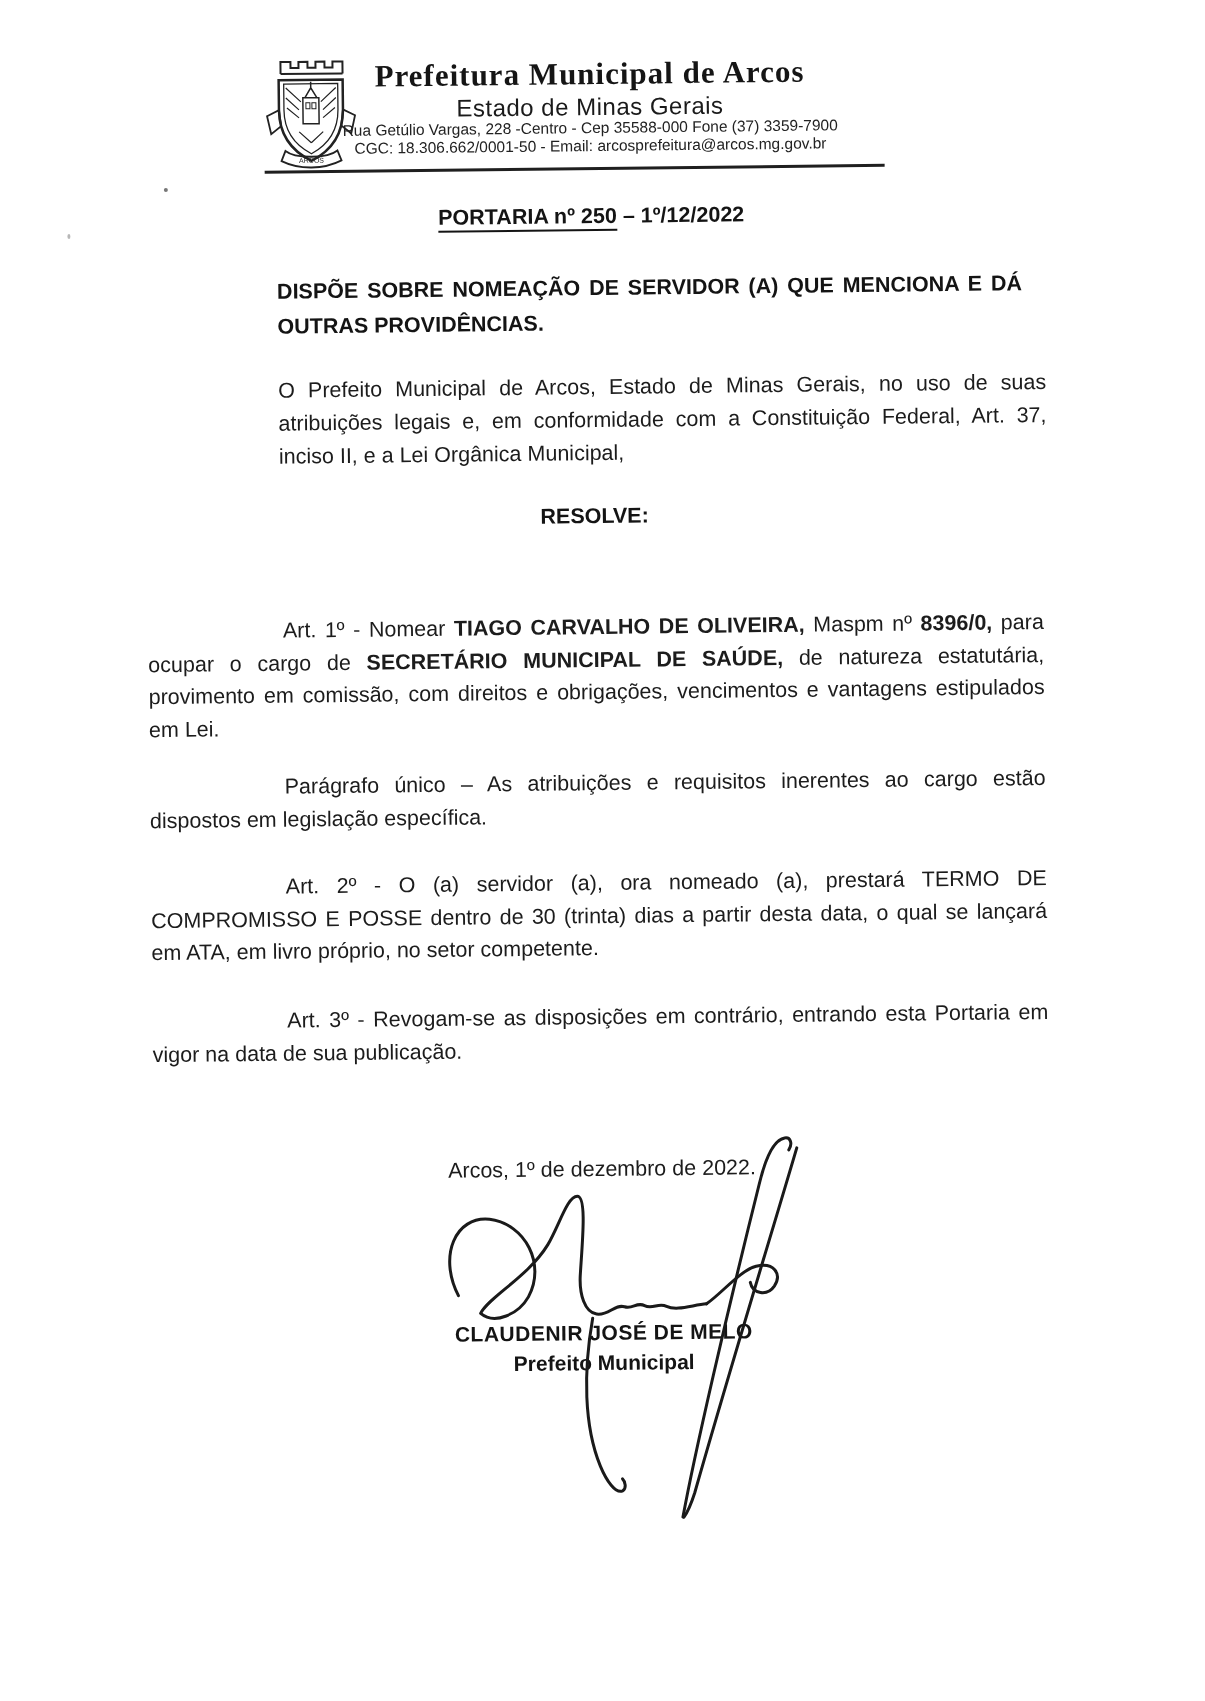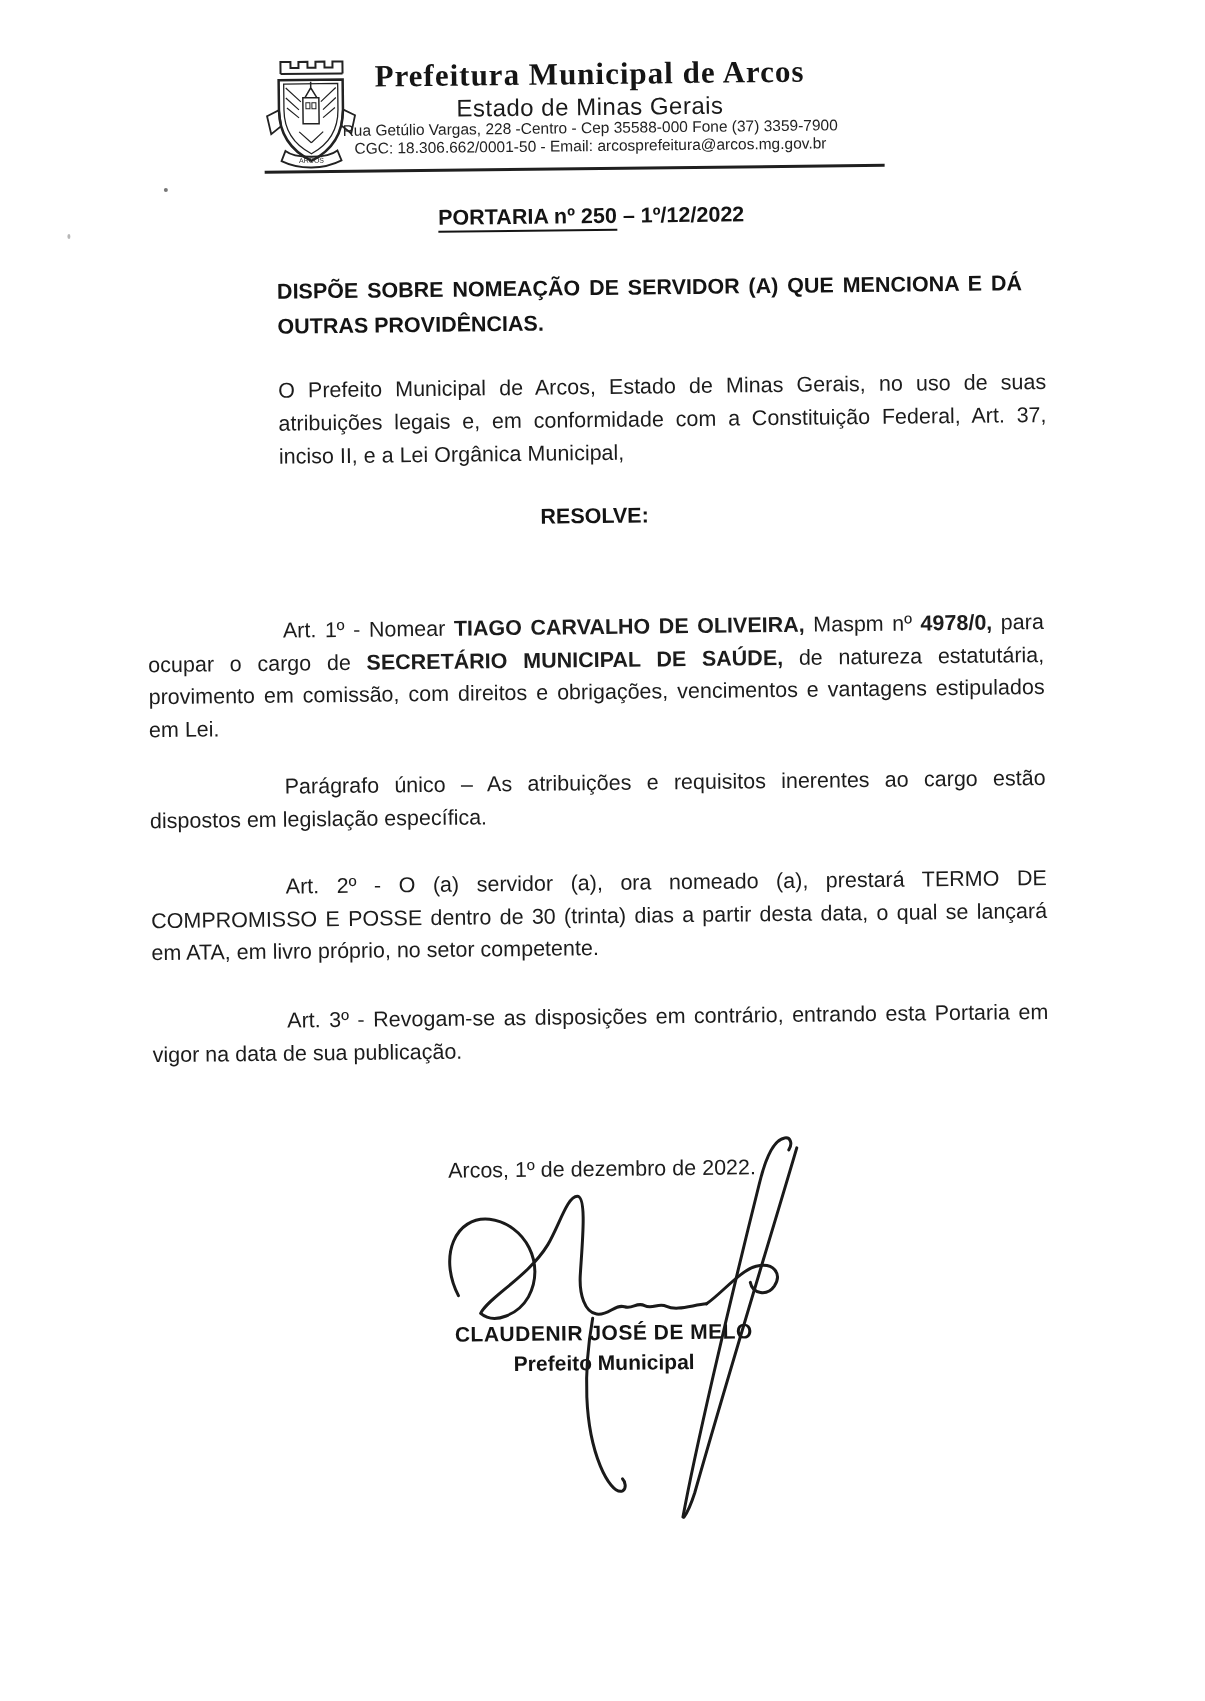--- a/index.html
+++ b/index.html
@@ -73,21 +73,21 @@
     <div class="abs col center title">
       <span class="u">PORTARIA nº 250</span><span> – 1º/12/2022</span>
     </div>
 
     <div class="abs subject">DISPÕE SOBRE NOMEAÇÃO DE SERVIDOR (A) QUE MENCIONA E DÁ OUTRAS PROVIDÊNCIAS.</div>
 
     <div class="abs preamble">O Prefeito Municipal de Arcos, Estado de Minas Gerais, no uso de suas atribuições legais e, em conformidade com a Constituição Federal, Art. 37, inciso II, e a Lei Orgânica Municipal,</div>
 
     <div class="abs col center resolve">RESOLVE:</div>
 
-    <div class="abs art art1"><span>Art. 1º - Nomear </span><span class="b">TIAGO CARVALHO DE OLIVEIRA,</span><span> Maspm nº </span><span class="b">4978/0,</span><span> para ocupar o cargo de </span><span class="b">SECRETÁRIO MUNICIPAL DE SAÚDE,</span><span> de natureza estatutária, provimento em comissão, com direitos e obrigações, vencimentos e vantagens estipulados em Lei.</span></div>
+    <div class="abs art art1"><span>Art. 1º - Nomear </span><span class="b">TIAGO CARVALHO DE OLIVEIRA,</span><span> Maspm nº </span><span class="b">8396/0,</span><span> para ocupar o cargo de </span><span class="b">SECRETÁRIO MUNICIPAL DE SAÚDE,</span><span> de natureza estatutária, provimento em comissão, com direitos e obrigações, vencimentos e vantagens estipulados em Lei.</span></div>
     <div class="abs art art2"><span>Parágrafo único – As atribuições e requisitos inerentes ao cargo estão dispostos em legislação específica.</span></div>
     <div class="abs art art3"><span>Art. 2º - O (a) servidor (a), ora nomeado (a), prestará TERMO DE COMPROMISSO E POSSE dentro de 30 (trinta) dias a partir desta data, o qual se lançará em ATA, em livro próprio, no setor competente.</span></div>
     <div class="abs art art4"><span>Art. 3º - Revogam-se as disposições em contrário, entrando esta Portaria em vigor na data de sua publicação.</span></div>
 
     <div class="abs col center dateline">Arcos, 1º de dezembro de 2022.</div>
 
     <div class="abs col center signame">CLAUDENIR JOSÉ DE MELO</div>
     <div class="abs col center sigrole">Prefeito Municipal</div>
 
     <div class="abs sig-svg">

